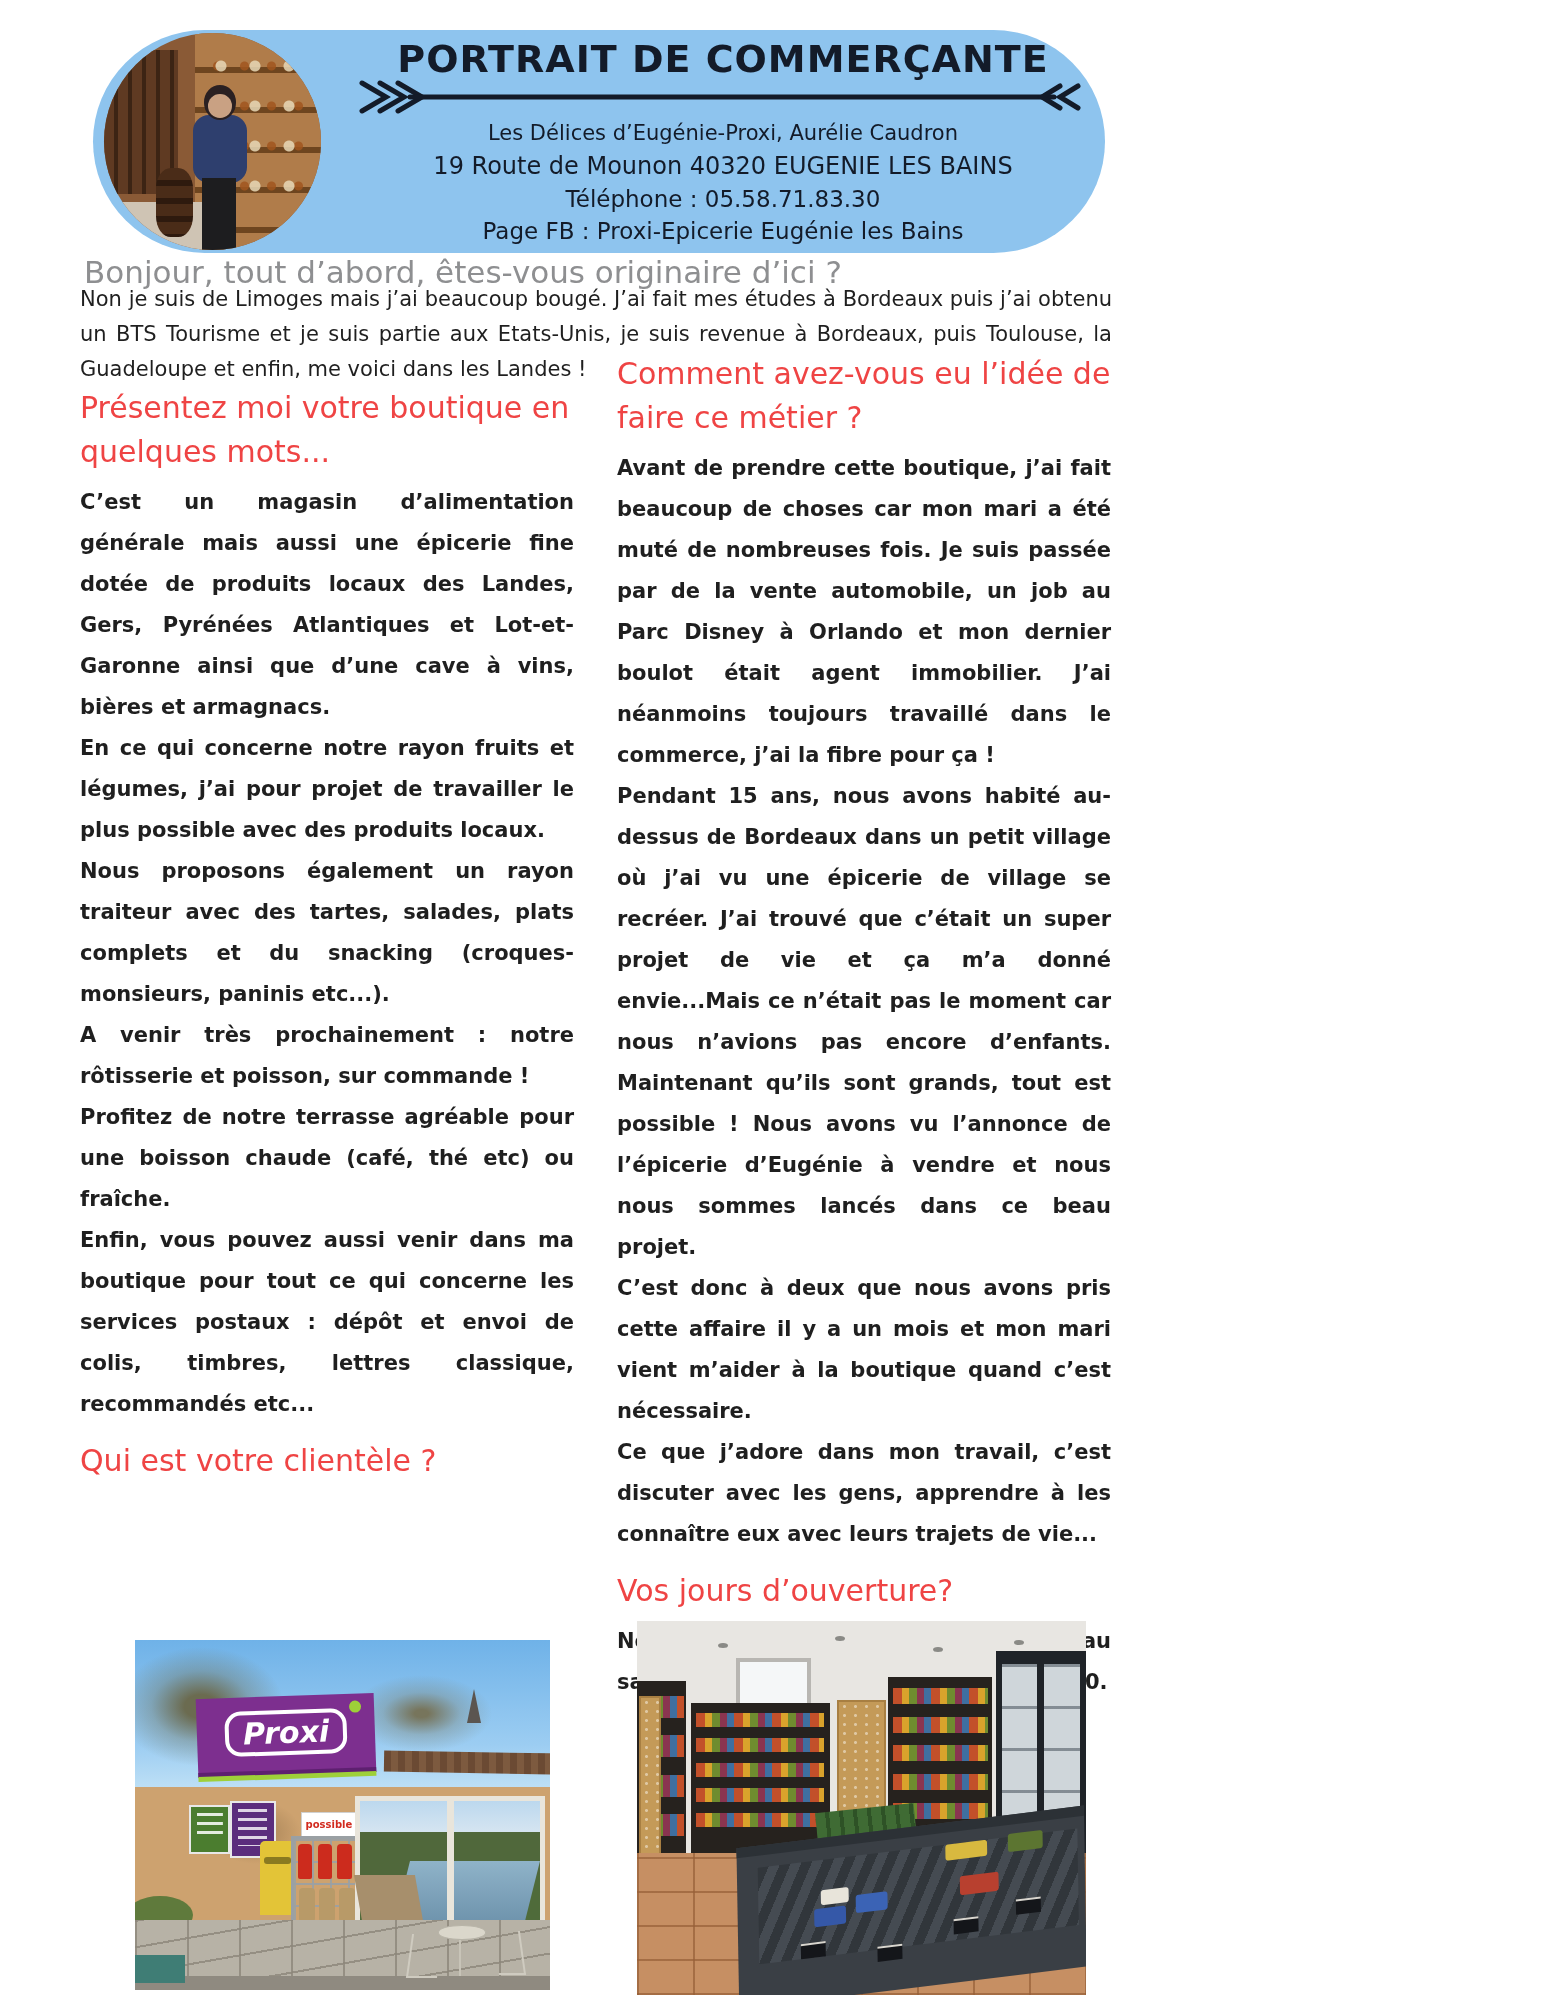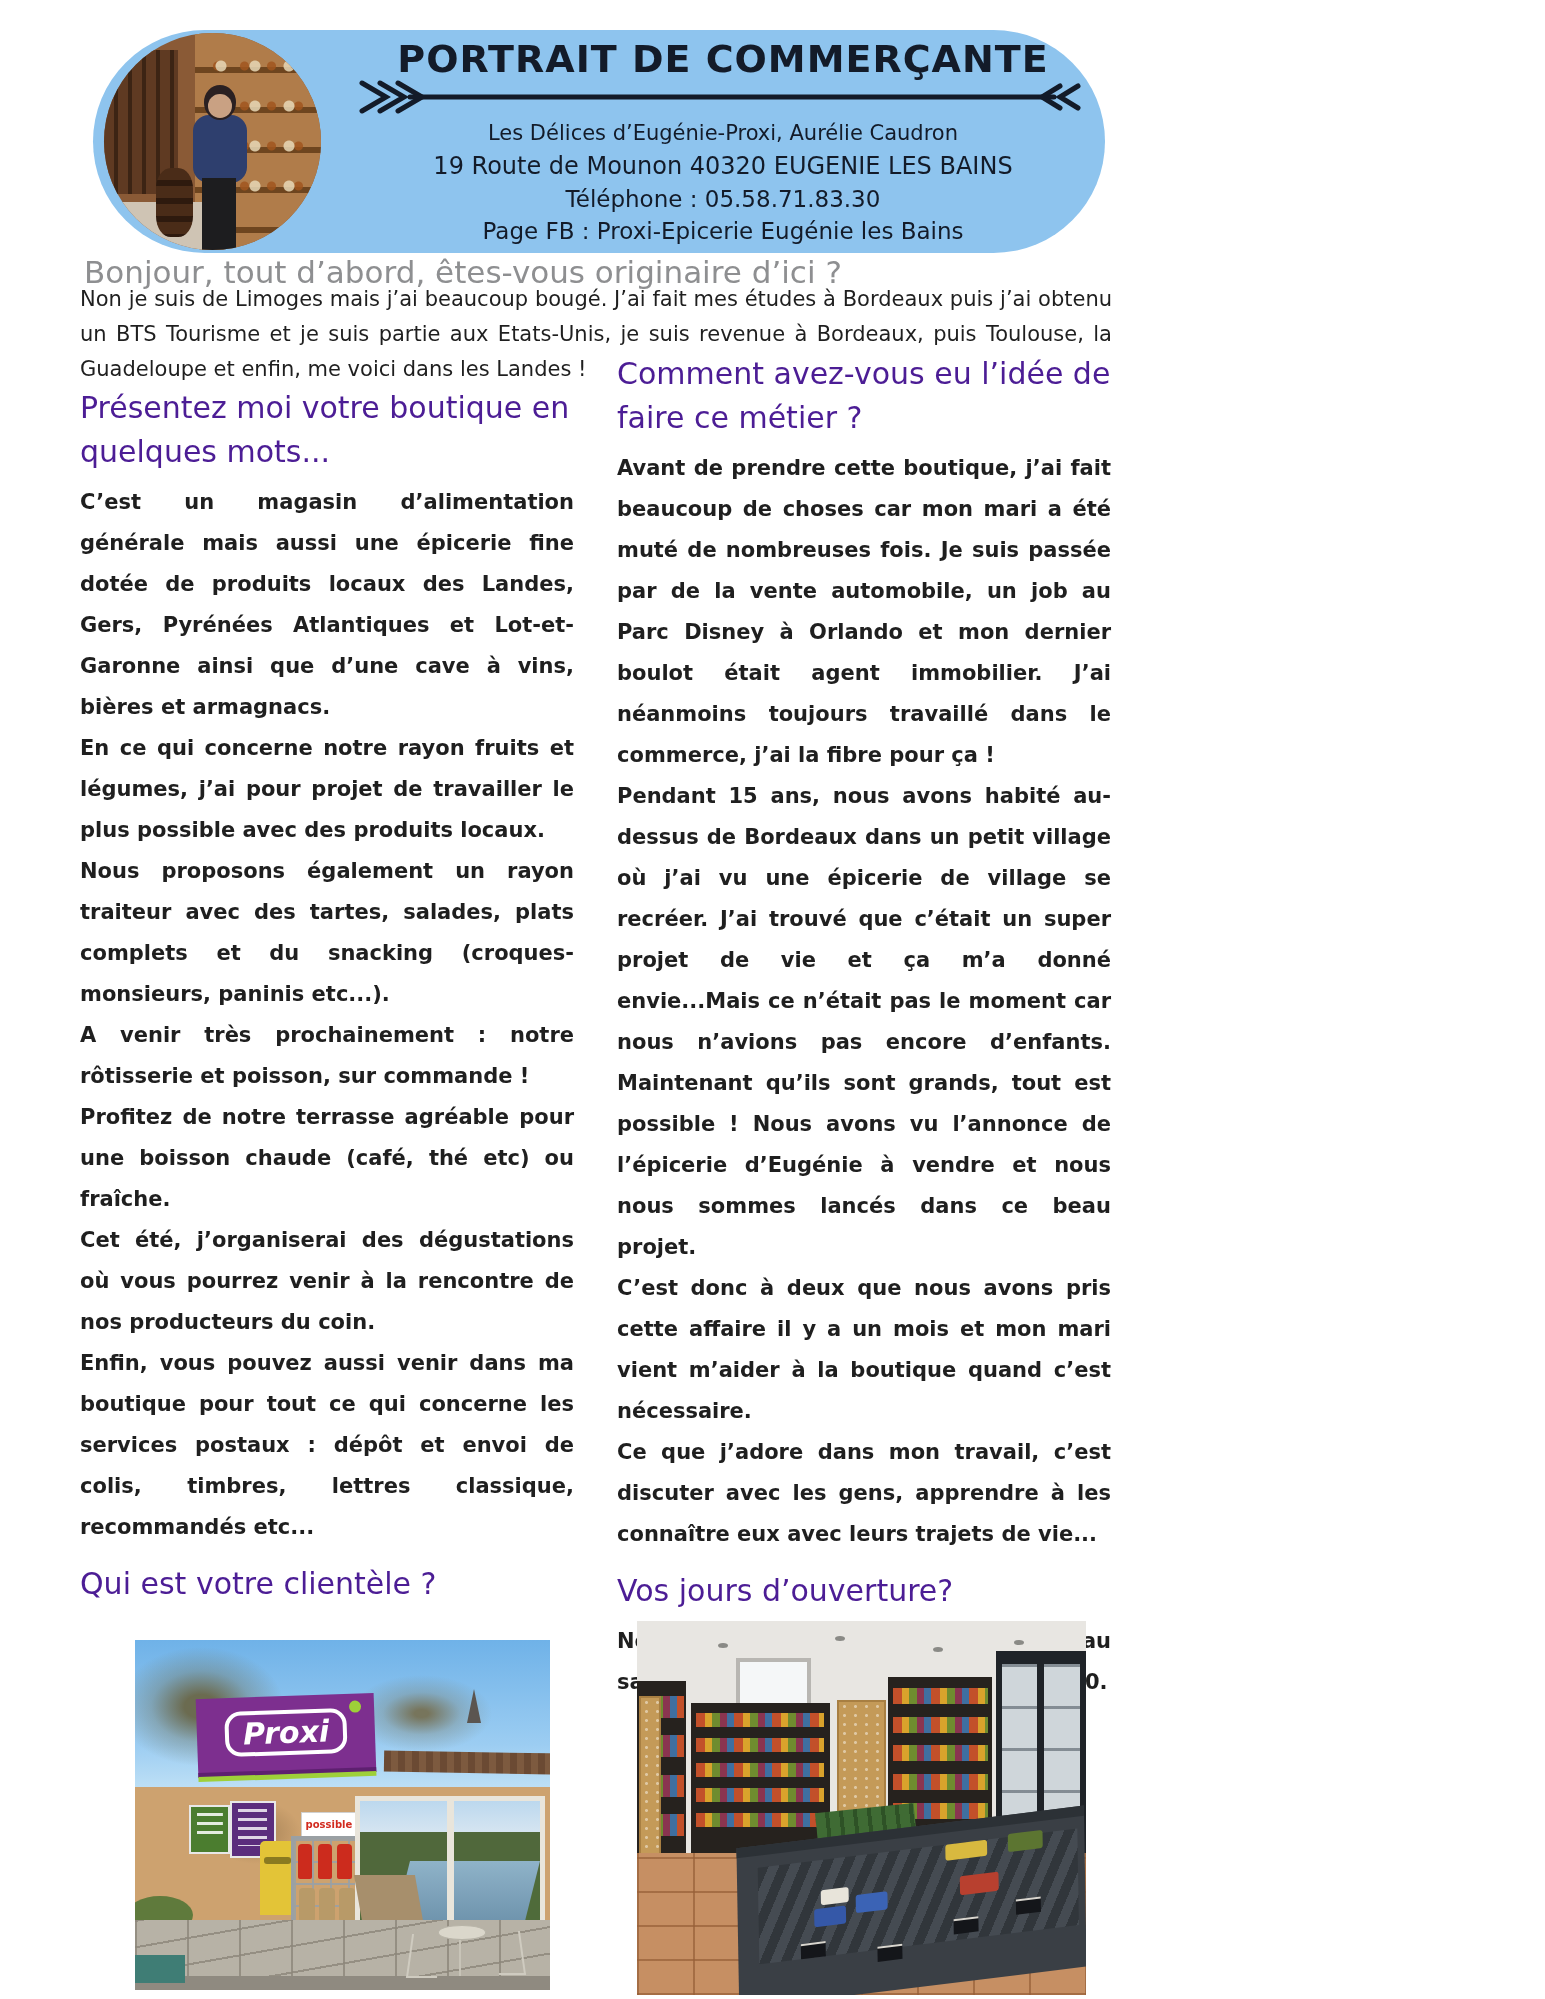--- a/index.html
+++ b/index.html
@@ -37,21 +37,21 @@
 
   
   .q{color:#8e8f91;}
   .intro-q{position:absolute;left:84px;top:254px;font-size:31px;}
   .intro-a{position:absolute;left:80px;top:282px;width:1032px;font-size:21px;line-height:35px;
            text-align:justify;}
   .col{position:absolute;width:494px;font-size:21px;line-height:41px;}
   .col p{margin:0;text-align:justify;font-weight:bold;}
   .col-left{left:80px;top:386px;}
   .col-right{left:617px;top:352px;}
-  .col h2{font-weight:400;color:#4c1d95;font-size:30px;line-height:44px;margin:0 0 8px 0;}
+  .col h2{font-weight:400;color:#ef4444;font-size:30px;line-height:44px;margin:0 0 8px 0;}
   .col h2.later{margin-top:14px;}
 
   
   .photo{position:absolute;overflow:hidden;}
   .photo *{position:absolute;}
   .photo-store{left:135px;top:1640px;width:415px;height:350px;
                background:linear-gradient(180deg,#6fb2e8 0%,#9ccdf2 30%,#c2e2f6 44%);}
   .trees-l{left:-4%;top:2%;width:40%;height:34%;background:
            radial-gradient(closest-side,#6b6b50 20%,rgba(107,107,80,.35) 60%,transparent 100%);}
   .trees-r{left:52%;top:10%;width:34%;height:22%;background:
@@ -181,21 +181,20 @@
   <div class="intro-q q">Bonjour, tout d’abord, êtes-vous originaire d’ici ?</div>
   <div class="intro-a">Non je suis de Limoges mais j’ai beaucoup bougé. J’ai fait mes études à Bordeaux puis j’ai obtenu un BTS Tourisme et je suis partie aux Etats-Unis, je suis revenue à Bordeaux, puis Toulouse, la Guadeloupe et enfin, me voici dans les Landes !</div>
 
   <div class="col col-left">
     <h2>Présentez moi votre boutique en quelques mots...</h2>
     <p>C’est un magasin d’alimentation générale mais aussi une épicerie fine dotée de produits locaux des Landes, Gers, Pyrénées Atlantiques et Lot-et-Garonne ainsi que d’une cave à vins, bières et armagnacs.</p>
     <p>En ce qui concerne notre rayon fruits et légumes, j’ai pour projet de travailler le plus possible avec des produits locaux.</p>
     <p>Nous proposons également un rayon traiteur avec des tartes, salades, plats complets et du snacking (croques- monsieurs, paninis etc...).</p>
     <p>A venir très prochainement : notre rôtisserie et poisson, sur commande !</p>
     <p>Profitez de notre terrasse agréable pour une boisson chaude (café, thé etc) ou fraîche.</p>
-    <p>Cet été, j’organiserai des dégustations où vous pourrez venir à la rencontre de nos producteurs du coin.</p>
     <p>Enfin, vous pouvez aussi venir dans ma boutique pour tout ce qui concerne les services postaux : dépôt et envoi de colis, timbres, lettres classique, recommandés etc...</p>
     <h2 class="later">Qui est votre clientèle ?</h2>
   </div>
 
   <div class="col col-right">
     <h2>Comment avez-vous eu l’idée de faire ce métier ?</h2>
     <p>Avant de prendre cette boutique, j’ai fait beaucoup de choses car mon mari a été muté de nombreuses fois. Je suis passée par de la vente automobile,  un job au Parc Disney à Orlando et mon dernier boulot était agent immobilier. J’ai néanmoins toujours travaillé dans le commerce, j’ai la fibre pour ça !</p>
     <p>Pendant 15 ans, nous avons habité au-dessus de Bordeaux dans un petit village où j’ai vu une épicerie de village se recréer. J’ai trouvé que c’était un super projet de vie et ça  m’a donné envie...Mais ce n’était pas le moment car nous n’avions pas encore d’enfants. Maintenant qu’ils sont grands, tout est possible ! Nous avons vu l’annonce de l’épicerie d’Eugénie à vendre et nous nous sommes lancés dans ce beau projet.</p>
     <p>C’est donc à deux que nous avons pris cette affaire il y a un mois et mon mari vient m’aider à la boutique quand c’est nécessaire.</p>
     <p>Ce que j’adore dans mon travail, c’est discuter avec les gens, apprendre à les connaître eux avec leurs trajets de vie...</p>

